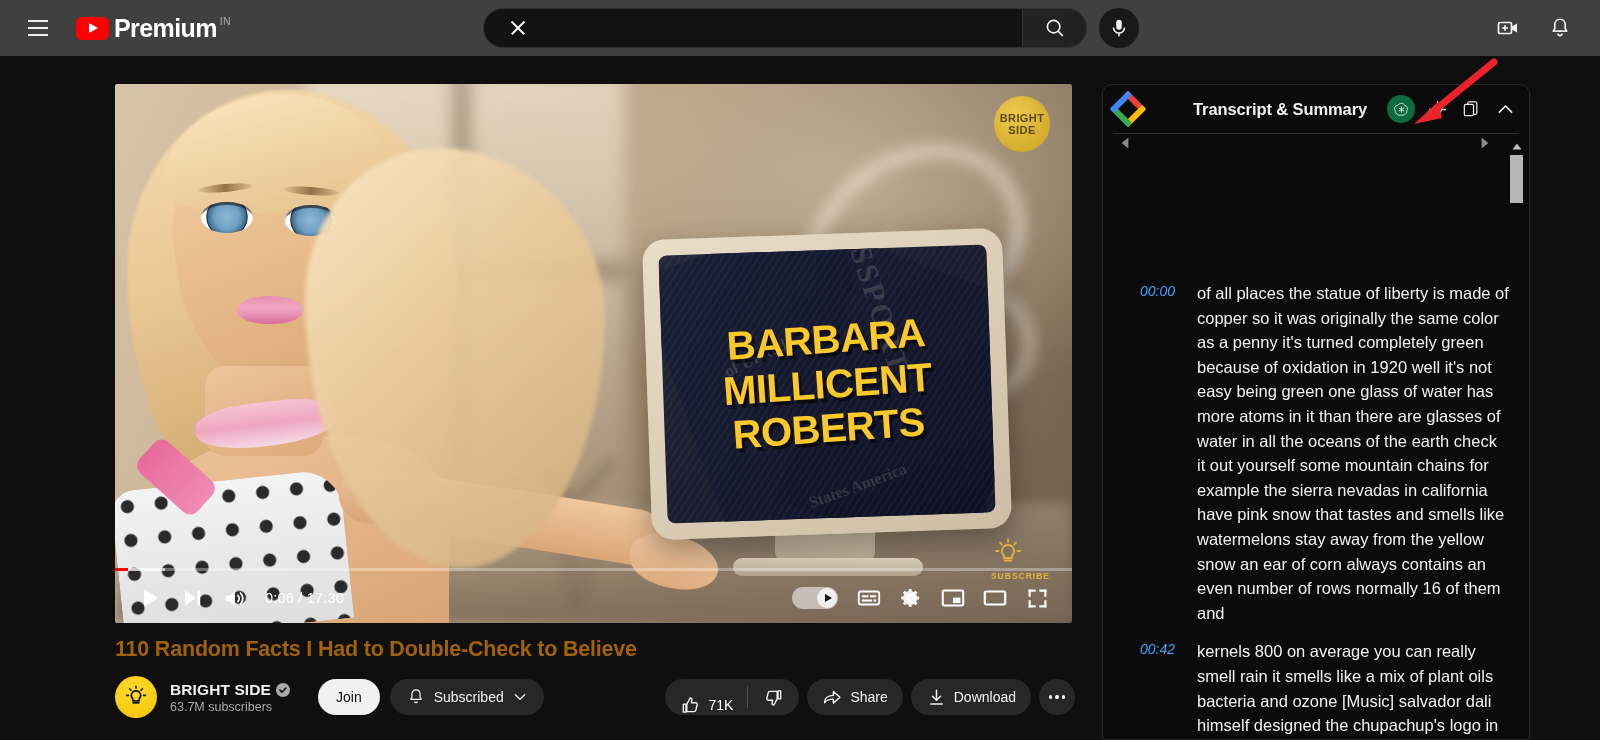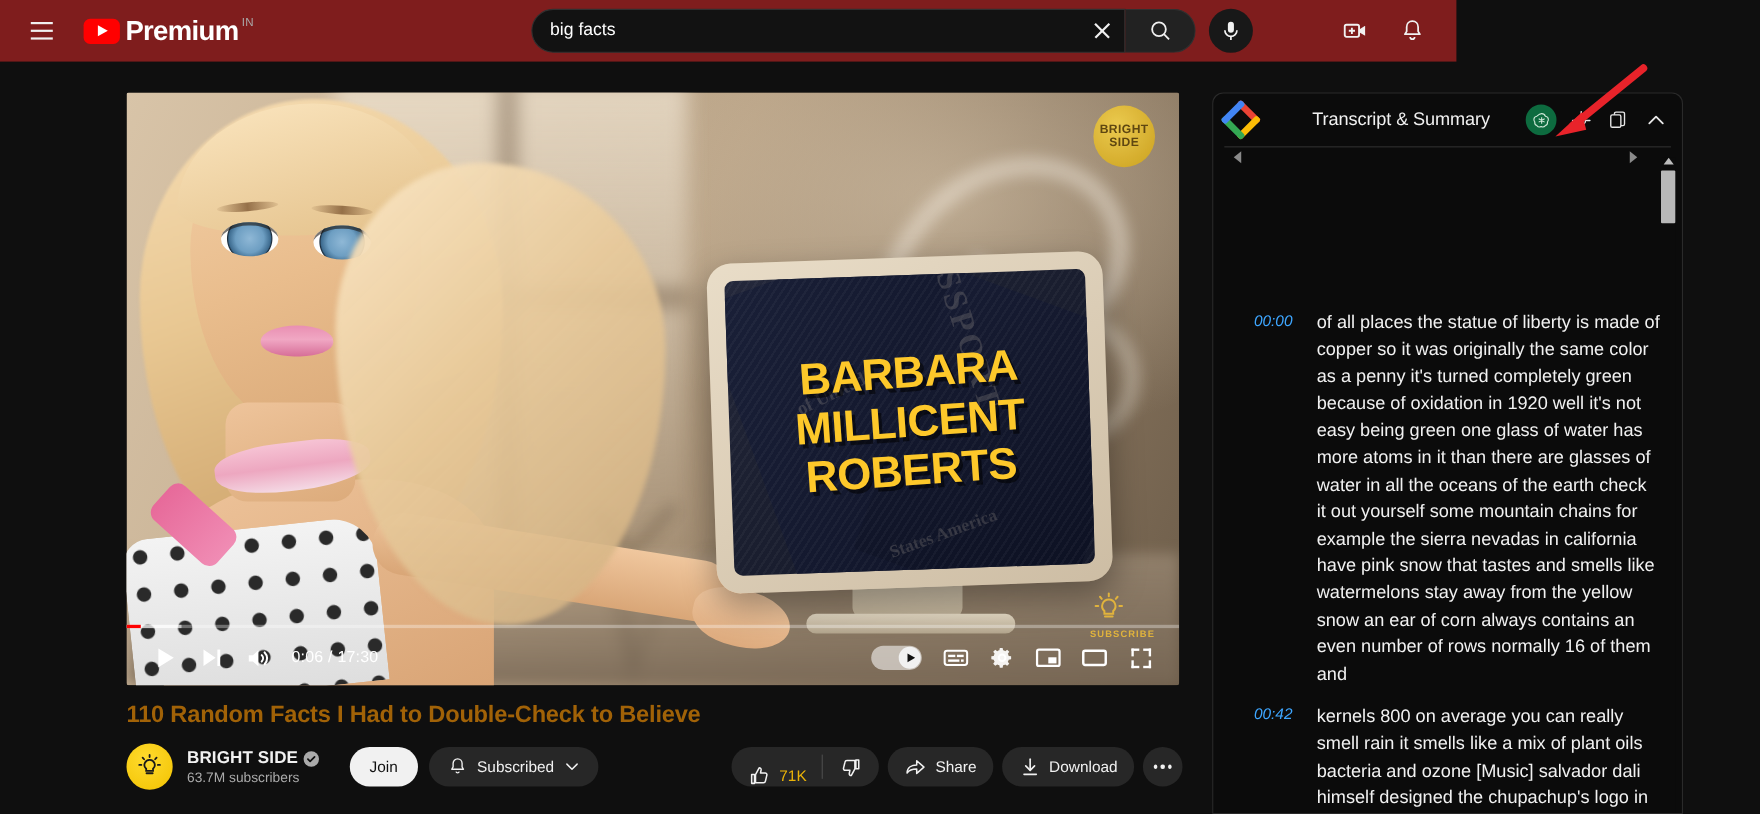--- a/index.html
+++ b/index.html
@@ -6,22 +6,22 @@
   html, body {
     width: 1600px; height: 740px;
     background: #0f0f0f;
     font-family: "Liberation Sans", sans-serif;
     overflow: hidden;
   }
 
   
   .masthead {
     position: absolute; top: 0; left: 0;
-    width: 1324px; height: 56px;
-    background: #7f1d1d;
+    width: 1600px; height: 56px;
+    background: #404040;
     display: flex; align-items: center;
   }
   .hamburger {
     width: 40px; height: 40px; margin-left: 18px;
     display: flex; flex-direction: column; justify-content: center;
     align-items: center; gap: 5px; cursor: pointer; border-radius: 50%;
   }
   .hamburger span { display: block; width: 20px; height: 2px; background: #f1f1f1; }
 
   .logo-wrap {
@@ -332,21 +332,21 @@
     background: #272727; color: #f1f1f1; font-size: 14px; font-weight: 500;
     display: flex; align-items: center; gap: 8px; cursor: pointer;
   }
   .actions { margin-left: auto; display: flex; align-items: center; gap: 8px; }
   .pill {
     height: 36px; border-radius: 18px; background: #272727; color: #f1f1f1;
     display: flex; align-items: center; padding: 0 15px; gap: 7px;
     font-size: 14px; font-weight: 500; cursor: pointer;
   }
   .like-group { display: flex; align-items: center; height: 36px; background: #272727; border-radius: 18px; }
-  .like-part { display: flex; align-items: center; gap: 7px; padding: 16px 14px 0 15px; height: 36px; cursor: pointer; color: #eab308; font-size: 14px; font-weight: 500; }
+  .like-part { display: flex; align-items: center; gap: 7px; padding: 16px 14px 0 15px; height: 36px; cursor: pointer; color: #ffffff; font-size: 14px; font-weight: 500; }
   .divider-v { width: 1px; height: 22px; background: #4d4d4d; }
   .dislike-part { display: flex; align-items: center; padding: 0 15px; height: 36px; cursor: pointer; }
   .more-btn {
     width: 36px; height: 36px; border-radius: 50%; background: #272727;
     display: flex; align-items: center; justify-content: center; gap: 3px; cursor: pointer;
   }
   .more-btn i { width: 3.4px; height: 3.4px; border-radius: 50%; background: #f1f1f1; display: block; }
 
   
   .panel {
@@ -355,21 +355,21 @@
     overflow: hidden;
   }
   .panel-head { height: 48px; display: flex; align-items: center; padding: 0 12px; }
   .diamond-logo { width: 26px; height: 26px; position: relative; transform: rotate(45deg); }
   .diamond-logo i { position: absolute; display: block; }
   .diamond-logo .t { left: 0; top: 0; width: 26px; height: 6px; background: #ea4335; border-radius: 2px; }
   .diamond-logo .r { right: 0; top: 0; width: 6px; height: 26px; background: #fbbc05; border-radius: 2px; }
   .diamond-logo .b { left: 0; bottom: 0; width: 26px; height: 6px; background: #34a853; border-radius: 2px; }
   .diamond-logo .l { left: 0; top: 0; width: 6px; height: 26px; background: #4285f4; border-radius: 2px; }
   .panel-title {
-    color: #f1f1f1; font-size: 16.5px; font-weight: normal; margin-left: 52px; letter-spacing: -0.1px;
+    color: #f1f1f1; font-size: 16.5px; font-weight: bold; margin-left: 52px; letter-spacing: -0.1px;
   }
   .panel-head-icons { margin-left: auto; display: flex; align-items: center; gap: 10px; }
   .gpt-icon {
     width: 28px; height: 28px; border-radius: 50%; background: #0d6b3f;
     display: flex; align-items: center; justify-content: center; cursor: pointer;
   }
   .head-ico { width: 24px; height: 24px; display: flex; align-items: center; justify-content: center; cursor: pointer; }
   .panel-sep { height: 1px; background: #303030; margin: 0 10px; }
 
   .lang-row { height: 58px; display: flex; align-items: center; padding: 0 12px; position: relative; }
@@ -427,21 +427,20 @@
   <div class="logo-wrap">
     <div class="yt-play">
         <div class="tri"></div>
       </div>
     <div class="logo-text">Premium</div>
     <div class="logo-country">IN</div>
   </div>
 
   <div class="search-zone">
     <div class="search-box">
-      <input class="search-input-text" value="big facts" style="">
       <div class="clear-x"></div>
     </div>
     <div class="search-btn">
       <svg width="22" height="22" viewBox="0 0 24 24">
         <circle cx="10.5" cy="10.5" r="6.8" fill="none" stroke="#f1f1f1" stroke-width="1.8"></circle>
         <line x1="15.4" y1="15.4" x2="20.5" y2="20.5" stroke="#f1f1f1" stroke-width="1.8"></line>
       </svg>
     </div>
     <div class="mic-btn">
       <svg width="22" height="22" viewBox="0 0 24 24">

